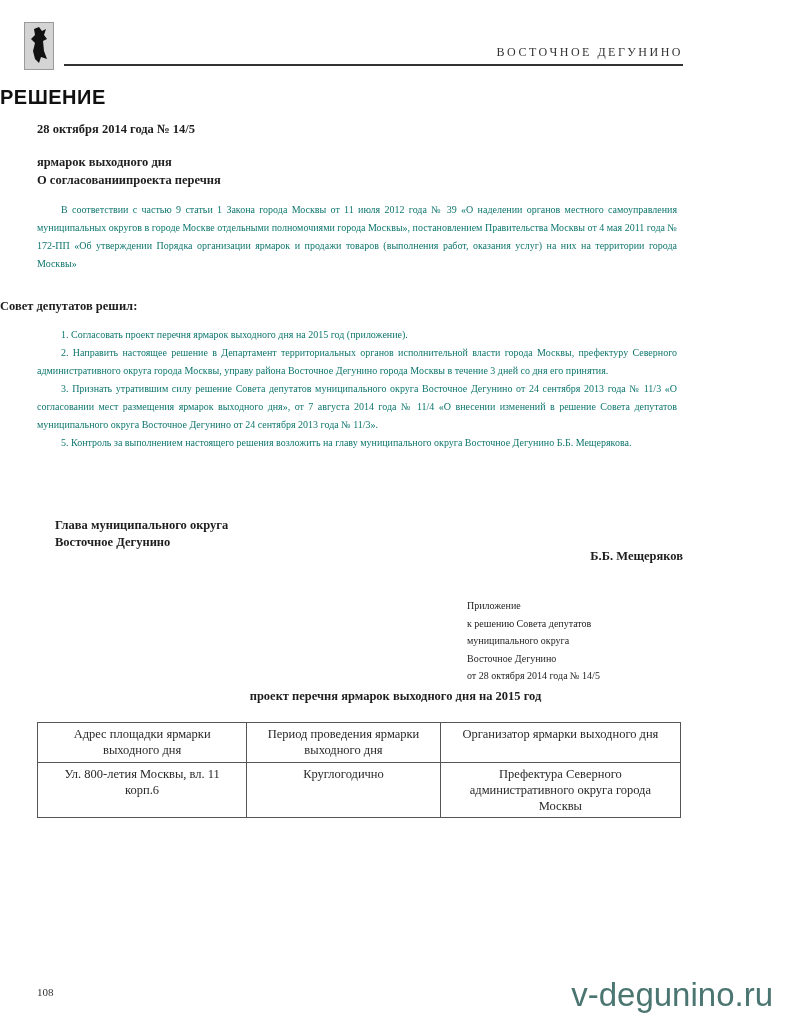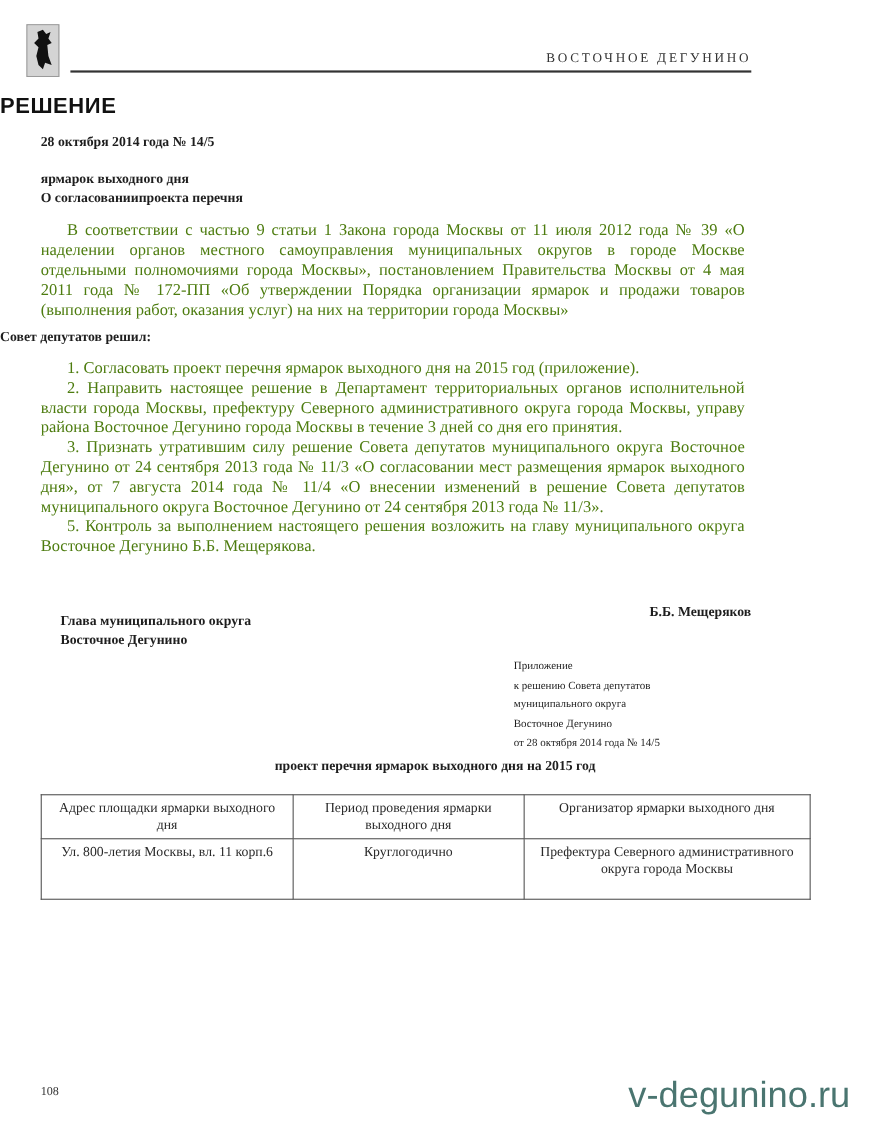--- a/index.html
+++ b/index.html
@@ -25,45 +25,45 @@
       font-family: "Liberation Sans", "DejaVu Sans", sans-serif; font-weight: bold;
       font-size: 20px; letter-spacing: 0.5px; color: #111;
     }
     .date-line {
       position: absolute; left: 37px; top: 122px; font-weight: bold; font-size: 12.5px;
     }
     .subject {
       position: absolute; left: 37px; top: 153px; font-weight: bold; font-size: 12.5px; line-height: 18px;
     }
     .para {
-      position: absolute; left: 37px; width: 640px; font-size: 15px; line-height: 18px;
-      text-align: justify; color: #4d7c0f;
+      position: absolute; left: 37px; width: 640px; font-size: 10px; line-height: 18px;
+      text-align: justify; color: #0f766e;
     }
     .para p { margin: 0; text-indent: 24px; }
     .p-intro { top: 201px; }
     .council {
       position: absolute; left: 0; width: 791px; top: 299px; text-align: left;
       font-weight: bold; font-size: 12.5px;
     }
     .p-items { top: 326px; }
     .sign-left {
-      position: absolute; left: 55px; top: 556px; font-weight: bold; font-size: 12.5px; line-height: 17px;
+      position: absolute; left: 55px; top: 517px; font-weight: bold; font-size: 12.5px; line-height: 17px;
     }
     .sign-right {
       position: absolute; right: 108px; top: 549px; font-weight: bold; font-size: 12.5px;
     }
     .appendix {
       position: absolute; left: 467px; top: 597px; font-weight: normal; font-size: 10px; line-height: 17.5px;
     }
     .table-caption {
       position: absolute; left: 0; width: 791px; top: 689px; text-align: center;
       font-weight: bold; font-size: 12.5px;
     }
     table.fairs {
-      position: absolute; left: 37px; top: 722px; width: 700px;
+      position: absolute; left: 37px; top: 722px; width: 644px;
       border-collapse: collapse; font-size: 12.5px; color: #2a2a2a;
     }
     table.fairs th, table.fairs td {
       border: 1px solid #555; text-align: center; vertical-align: top;
       padding: 3px 8px; line-height: 16px; font-weight: normal;
     }
     table.fairs th { height: 33px; }
     table.fairs td { height: 48px; }
     .col1 { width: 200px; } .col2 { width: 182px; } .col3 { width: 230px; }
     .page-number {

